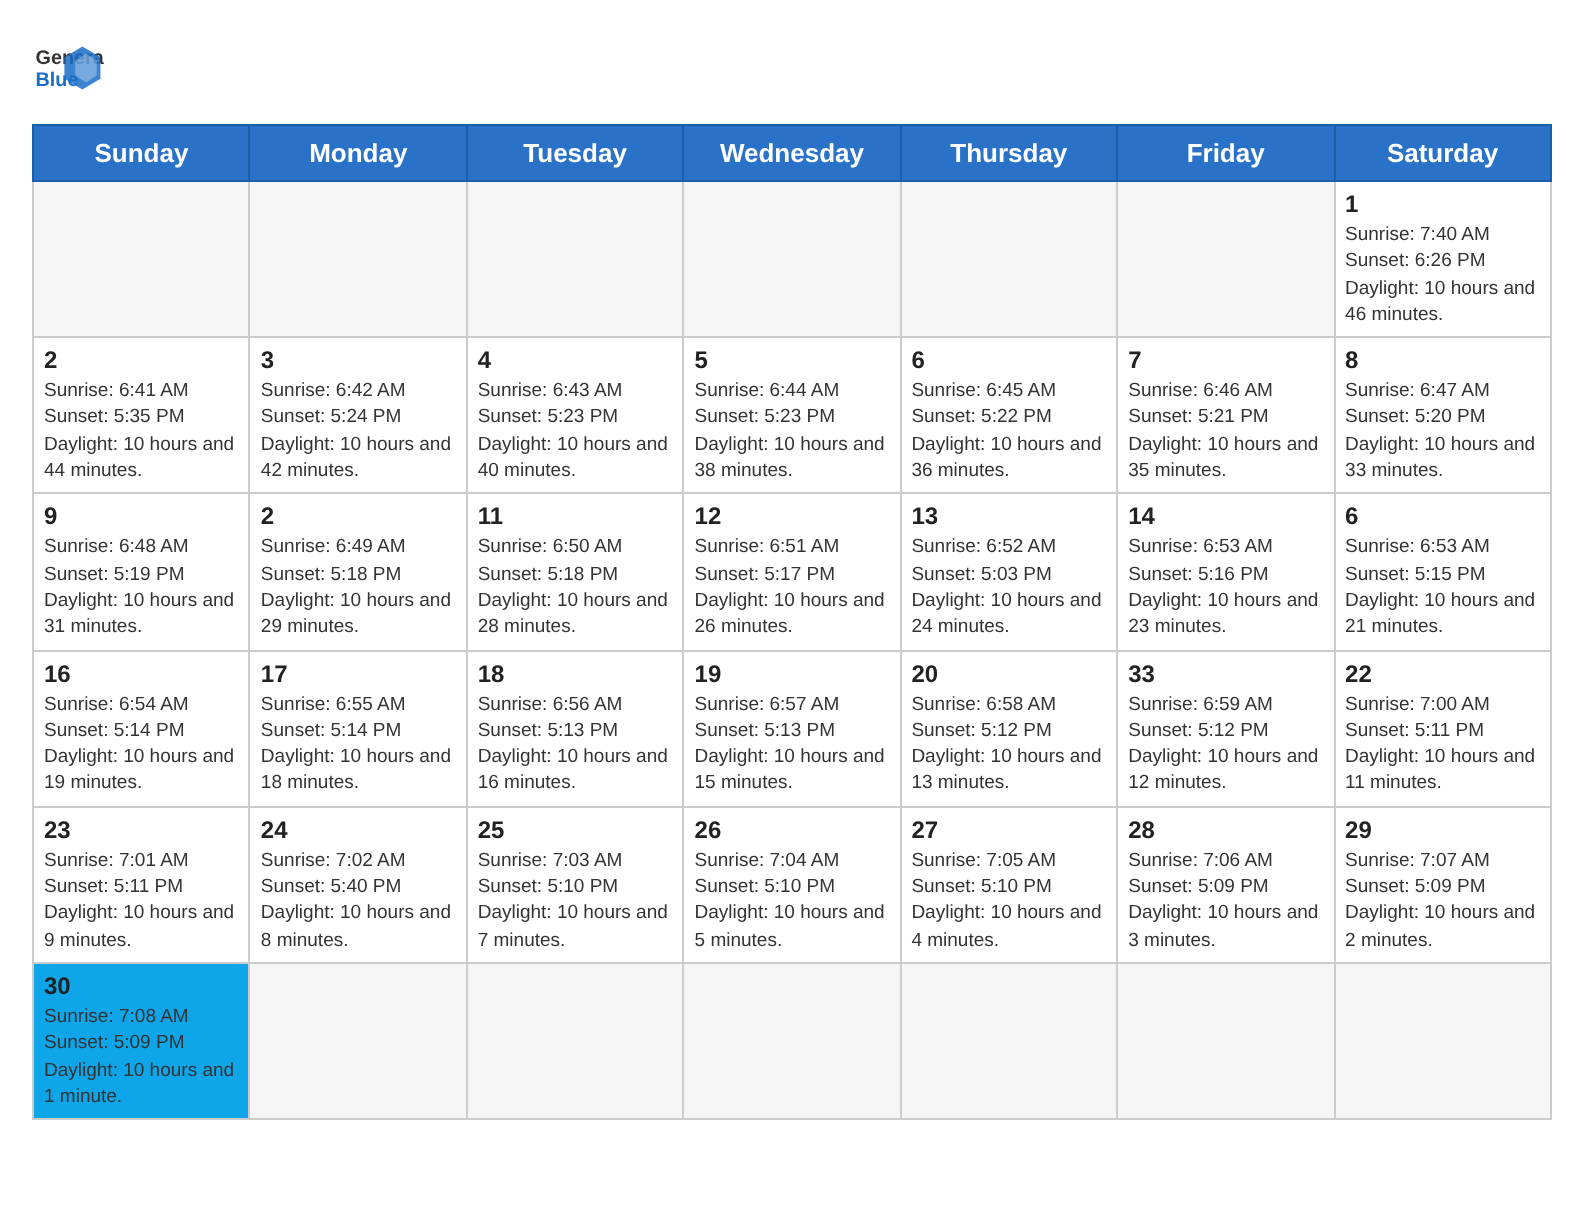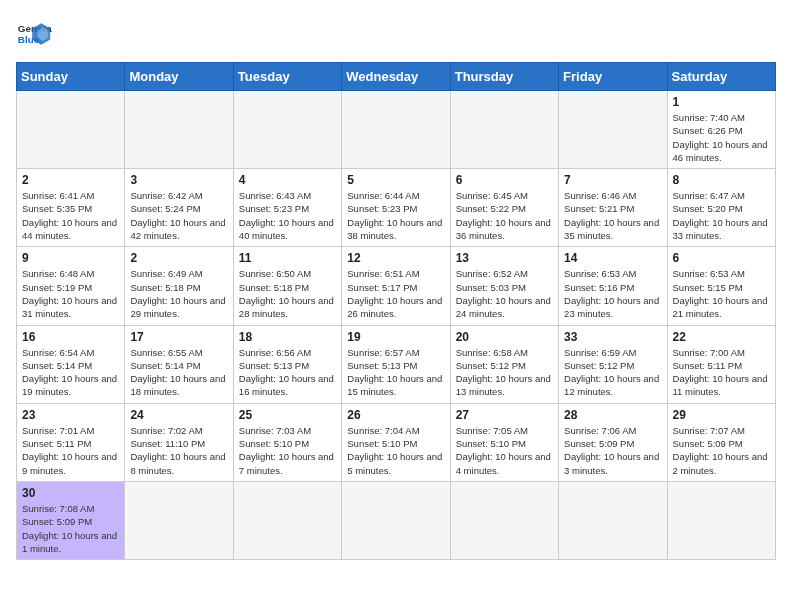--- a/index.html
+++ b/index.html
@@ -41,21 +41,21 @@
       width: 100%;
       border-collapse: collapse;
       border: 1px solid #ccc;
     }
     .calendar th {
       background-color: #2a72c8;
       color: #fff;
       font-size: 13px;
       font-weight: bold;
       padding: 6px 4px;
-      text-align: left;
+      text-align: center;
       border: 1px solid #1a5eaa;
     }
     .calendar td {
       border: 1px solid #ccc;
       vertical-align: top;
       padding: 4px 5px;
       width: calc(100%/7);
       min-height: 80px;
       font-size: 10px;
       color: #333;
@@ -70,21 +70,21 @@
       color: #222;
       display: block;
       margin-bottom: 2px;
     }
     .day-info {
       font-size: 9.5px;
       line-height: 1.4;
       color: #333;
     }
     .last-row td {
-      background: #c4b5fd;
+      background: #0ea5e9;
     }
   </style>
 </head>
 <body>
 
 <div class="header-area">
   <div class="logo">
     <svg class="logo-icon" viewBox="0 0 40 40">
       <text x="2" y="18" font-size="11" font-weight="bold" fill="#333">General</text>
       <text x="2" y="30" font-size="11" font-weight="bold" fill="#1a6ec8">Blue</text>
@@ -260,21 +260,21 @@
       <tr>
         <td>
           <span class="day-number">23</span>
           <div class="day-info">Sunrise: 7:01 AM
 Sunset: 5:11 PM
 Daylight: 10 hours and 9 minutes.</div>
         </td>
         <td>
           <span class="day-number">24</span>
           <div class="day-info">Sunrise: 7:02 AM
-Sunset: 11:10 PM
+Sunset: 5:40 PM
 Daylight: 10 hours and 8 minutes.</div>
         </td>
         <td>
           <span class="day-number">25</span>
           <div class="day-info">Sunrise: 7:03 AM
 Sunset: 5:10 PM
 Daylight: 10 hours and 7 minutes.</div>
         </td>
         <td>
           <span class="day-number">26</span>

